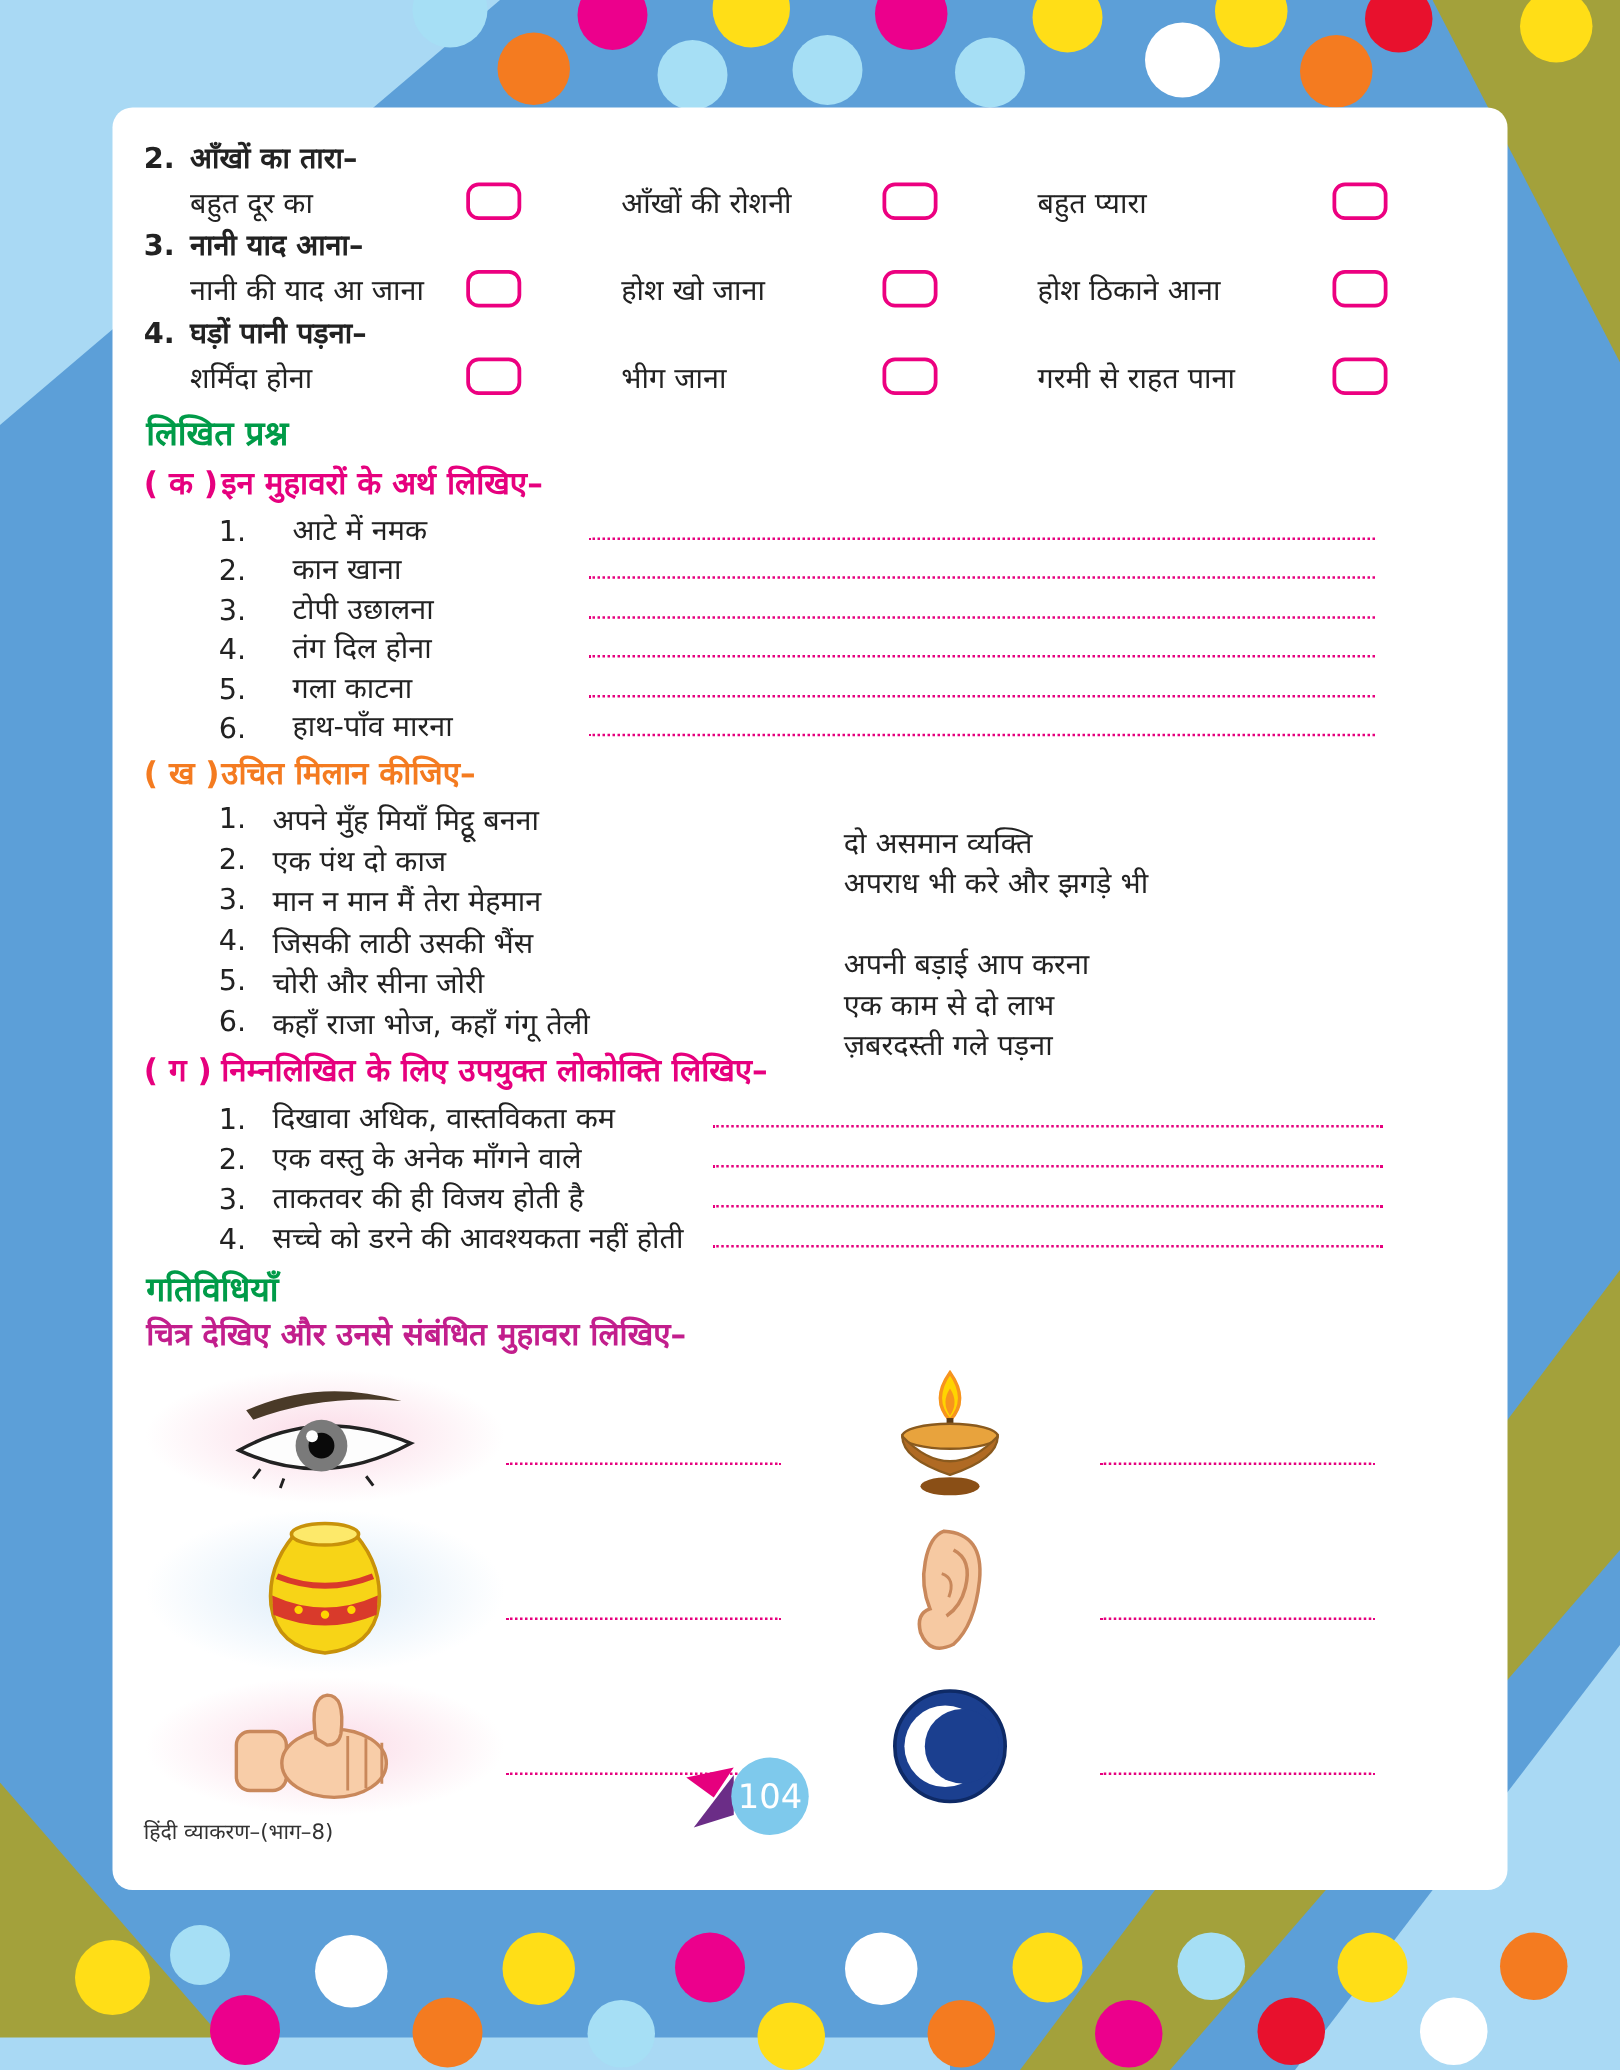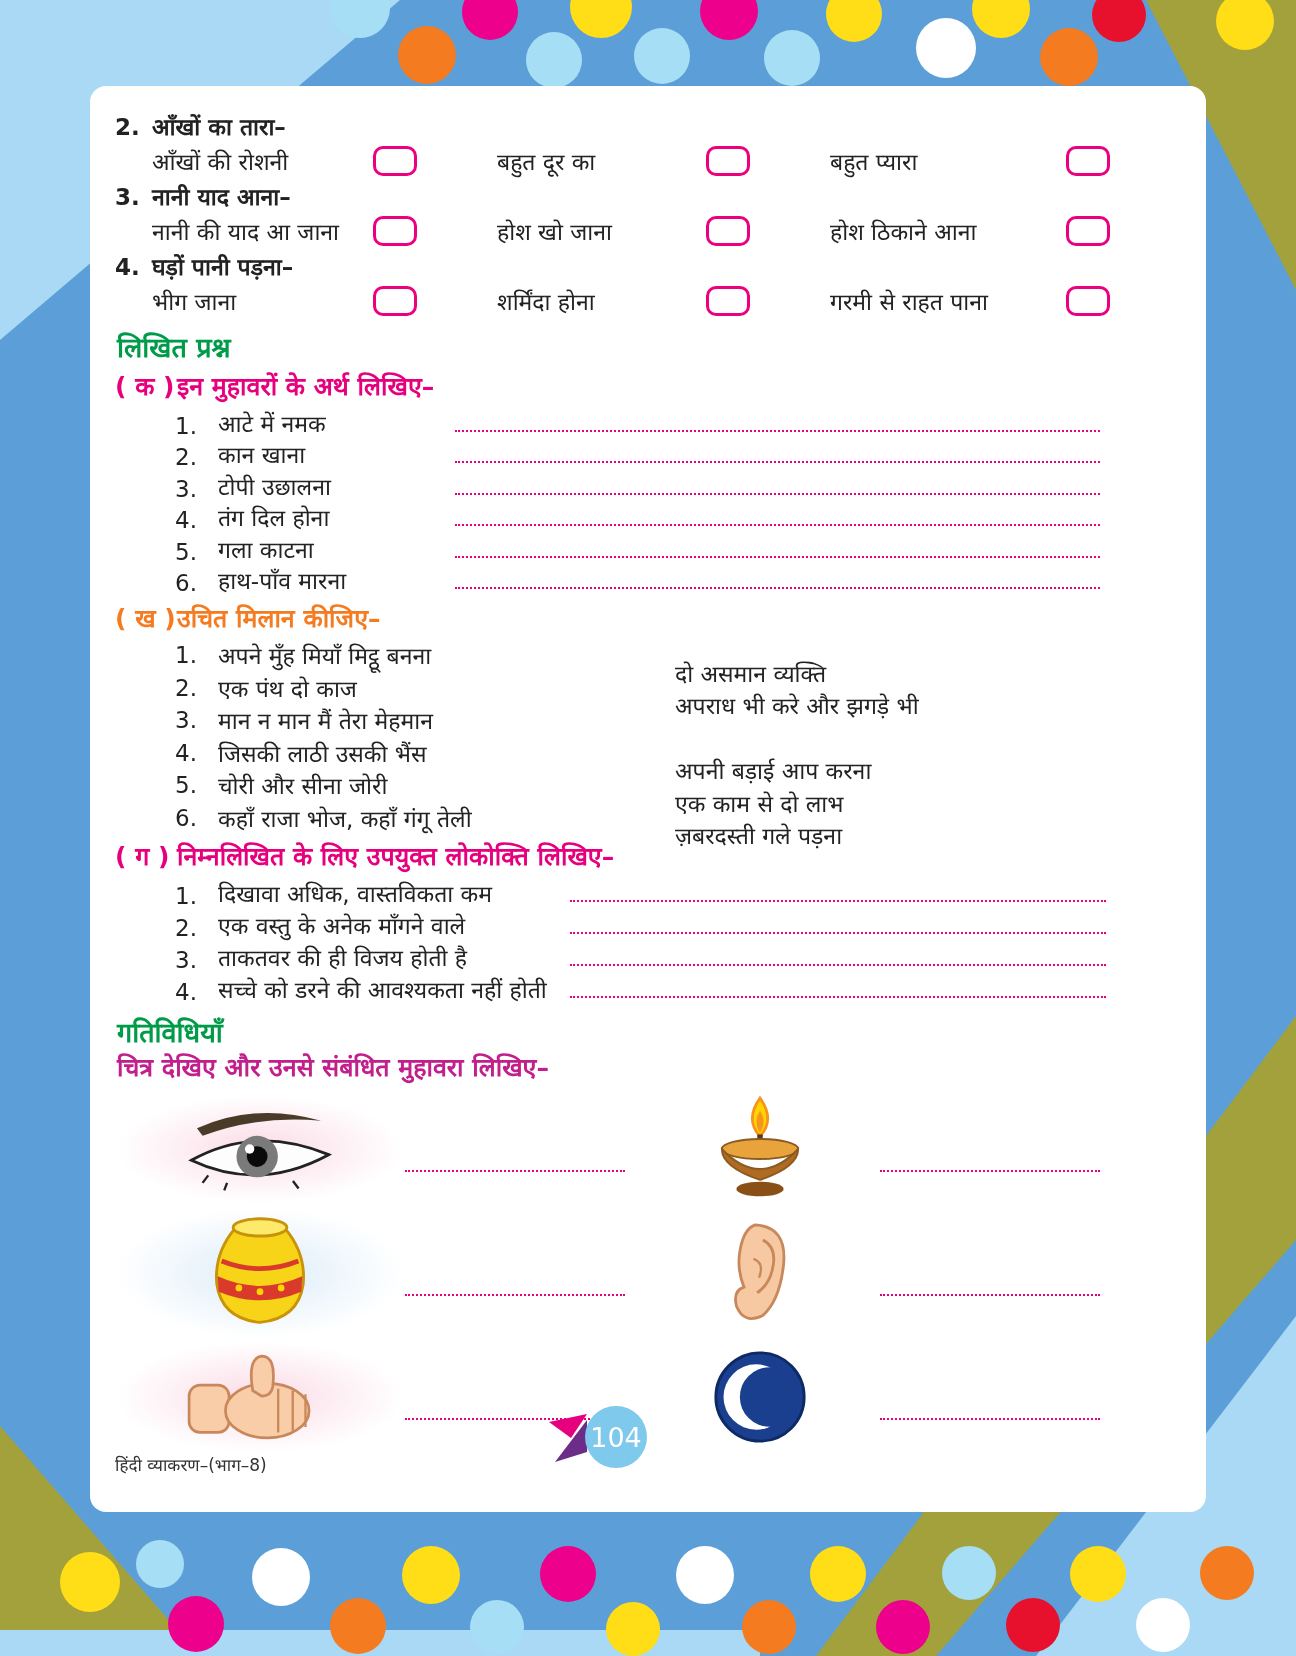--- a/index.html
+++ b/index.html
@@ -33,21 +33,21 @@
   .chk { width:44px; height:30px; border:3.5px solid #EC0080; border-radius:10px; background:#fff; flex:none; cursor:pointer; }
 
   .h-green { color:#009B48; font-size:27px; font-weight:bold; margin:12px 0 4px 2px; line-height:32px; }
   .sec-head { display:flex; font-size:25px; font-weight:bold; margin:8px 0 5px; line-height:30px; }
   .sec-label { width:62px; }
   .sec-a .sec-head, .sec-c .sec-head { color:#E6007E; }
   .sec-b .sec-head { color:#F47B20; }
 
   .q-row { display:flex; align-items:flex-end; height:31.5px; font-size:23px; }
   .q-num { width:43px; margin-left:60px; flex:none; }
-  .q-text { width:237px; flex:none; }
+  .q-text { width:237px; flex:none;margin-left:16px; }
   .dotline { flex:1; border-bottom:2.5px dotted #E6007E; margin:0 66px 7px 0; }
 
   .match-row { display:flex; align-items:center; height:32.5px; font-size:23px; }
   .m-num { width:43px; margin-left:60px; flex:none; }
   .m-left { width:457px; flex:none; }
   .m-right { flex:1;margin-top:35px; }
 
   .g-row { display:flex; align-items:flex-end; height:32px; font-size:23px; }
   .g-text { width:352px; flex:none; }
   .g-line { flex:1; border-bottom:2.5px dotted #E6007E; margin:0 60px 7px 0; }
@@ -122,25 +122,25 @@
 
     <div>
 
       <div>
         <div class="mcq-head">
           <span class="mcq-num">2.</span>
           <span>आँखों का तारा–</span>
         </div>
         <div class="mcq-opts">
           <div class="opt">
+              <span>बहुत दूर का</span>
+              <span class="chk"></span>
+            </div>
+          <div class="opt">
               <span>आँखों की रोशनी</span>
-              <span class="chk"></span>
-            </div>
-          <div class="opt">
-              <span>बहुत दूर का</span>
               <span class="chk"></span>
             </div>
           <div class="opt last">
               <span>बहुत प्यारा</span>
               <span class="chk"></span>
             </div>
         </div>
       </div>
 
       <div>
@@ -164,25 +164,25 @@
         </div>
       </div>
 
       <div>
         <div class="mcq-head">
           <span class="mcq-num">4.</span>
           <span>घड़ों पानी पड़ना–</span>
         </div>
         <div class="mcq-opts">
           <div class="opt">
+              <span>शर्मिंदा होना</span>
+              <span class="chk"></span>
+            </div>
+          <div class="opt">
               <span>भीग जाना</span>
-              <span class="chk"></span>
-            </div>
-          <div class="opt">
-              <span>शर्मिंदा होना</span>
               <span class="chk"></span>
             </div>
           <div class="opt last">
               <span>गरमी से राहत पाना</span>
               <span class="chk"></span>
             </div>
         </div>
       </div>
     </div>
 

